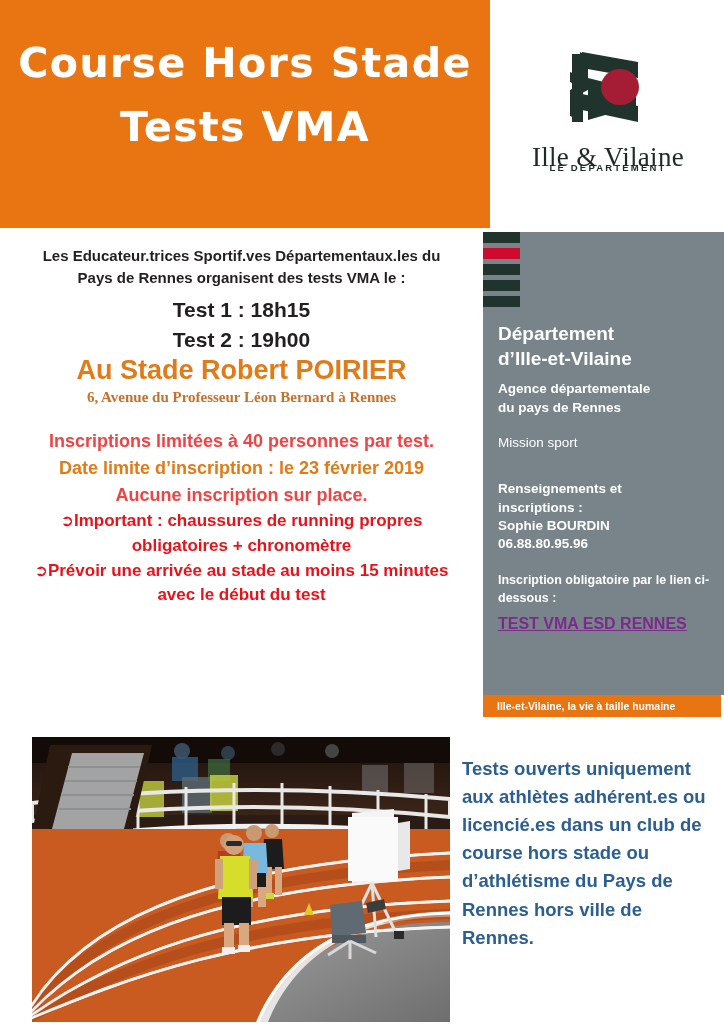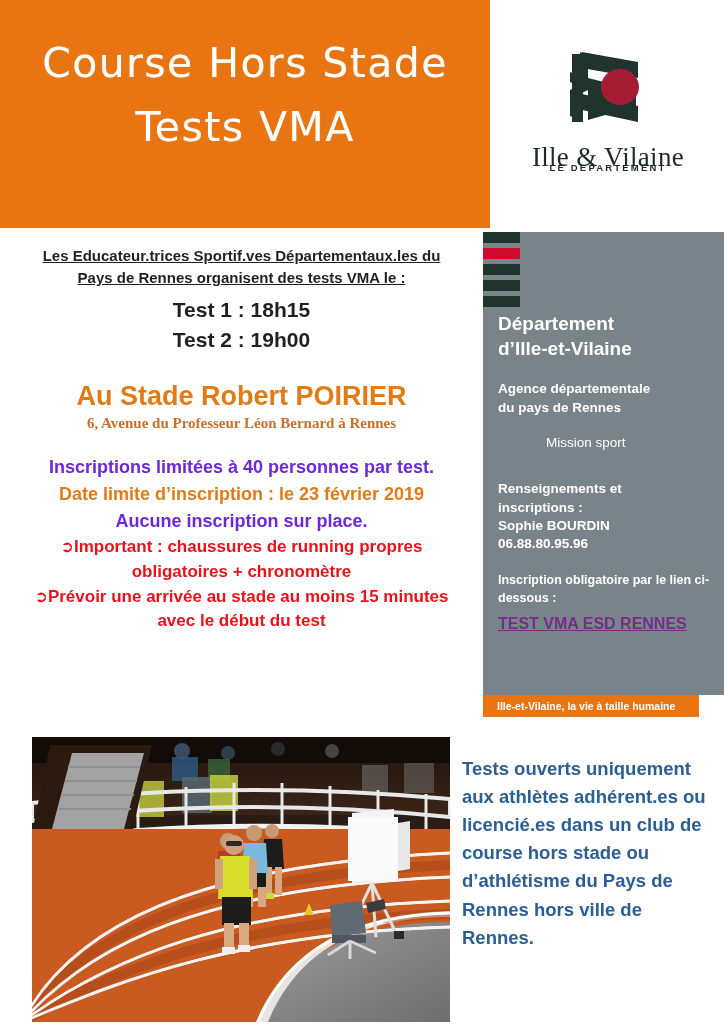--- a/index.html
+++ b/index.html
@@ -23,21 +23,21 @@
     background: #E87511;
   }
   #header-title {
     position: absolute;
     left: 0; top: 32px;
     width: 490px;
     text-align: center;
     color: #ffffff;
     font-family: "DejaVu Sans", sans-serif;
     font-size: 41px;
-    font-weight: 400;
+    font-weight: 700;
     line-height: 1.55;
     letter-spacing: 1.4px;
     white-space: pre-line;
     text-shadow: 0 0 1px rgba(255,255,255,0.4);
   }
 
   
   #logo-block {
     position: absolute;
     left: 508px; top: 48px;
@@ -81,62 +81,60 @@
 
   #intro-text {
     margin-top: 17px;
     padding: 0 16px;
     font-size: 15px;
     font-weight: 700;
     color: #231F20;
     line-height: 1.45;
     text-align: center;
     white-space: pre-line;
-    text-decoration: underline;
   }
   #event-date {
     margin-top: 8px;
     font-size: 39px;
     font-weight: 700;
     color: #E07B18;
     text-align: center;
     letter-spacing: -0.4px;
   }
   #test-times {
     margin-top: 6px;
     font-size: 21px;
     font-weight: 700;
     color: #231F20;
     text-align: center;
     line-height: 1.45;
     white-space: pre-line;
   }
   #venue-name {
-    margin-top: 26px;
     font-size: 27px;
     font-weight: 700;
     color: #E07B18;
     text-align: center;
   }
   #venue-address {
     margin-top: 3px;
     font-family: "Liberation Serif", serif;
     font-size: 15px;
     font-weight: 700;
     color: #C8702A;
     text-align: center;
   }
   #notes {
     margin-top: 22px;
     text-align: center;
   }
   .note-slate {
     font-size: 18px;
     font-weight: 700;
-    color: #6d28d9;
+    color: #ef4444;
     line-height: 1.5;
   }
   .note-orange {
     font-size: 18px;
     font-weight: 700;
     color: #E07B18;
     line-height: 1.5;
   }
   .note-red {
     font-size: 17px;
@@ -159,21 +157,21 @@
   }
   #flag-stripes {
     position: absolute;
     left: 0px; top: 0px;
     width: 37px; height: 75px;
   }
   .stripe { position: absolute; left: 0; width: 37px; height: 11px; }
 
   #panel-title {
     position: absolute;
-    left: 15px; top: 80px;
+    left: 15px; top: 90px;
     width: 215px;
     color: #ffffff;
     font-size: 19px;
     font-weight: 700;
     line-height: 1.3;
     white-space: pre-line;
   }
   #panel-agency {
     position: absolute;
     left: 15px; top: 148px;
@@ -183,21 +181,20 @@
     font-weight: 700;
     line-height: 1.38;
     white-space: pre-line;
   }
   #panel-mission {
     position: absolute;
     left: 15px; top: 203px;
     color: #ffffff;
     font-size: 13.5px;
     font-weight: 400;
-    margin-left: 48px;
   }
   #panel-contact-label {
     position: absolute;
     left: 15px; top: 248px;
     width: 215px;
     color: #ffffff;
     font-size: 13.5px;
     font-weight: 700;
     line-height: 1.4;
     white-space: pre-line;
@@ -231,21 +228,21 @@
     left: 15px; top: 383px;
     color: #7B2A8C;
     font-size: 16px;
     font-weight: 700;
     text-decoration: underline;
     cursor: pointer;
   }
   #panel-footer {
     position: absolute;
     left: 0; top: 463px;
-    width: 216px; height: 22px;
+    width: 238px; height: 22px;
     background: #E87511;
     color: #ffffff;
     font-size: 10.5px;
     font-weight: 700;
     display: flex;
     align-items: center;
     padding-left: 14px;
     box-sizing: border-box;
   }
 

